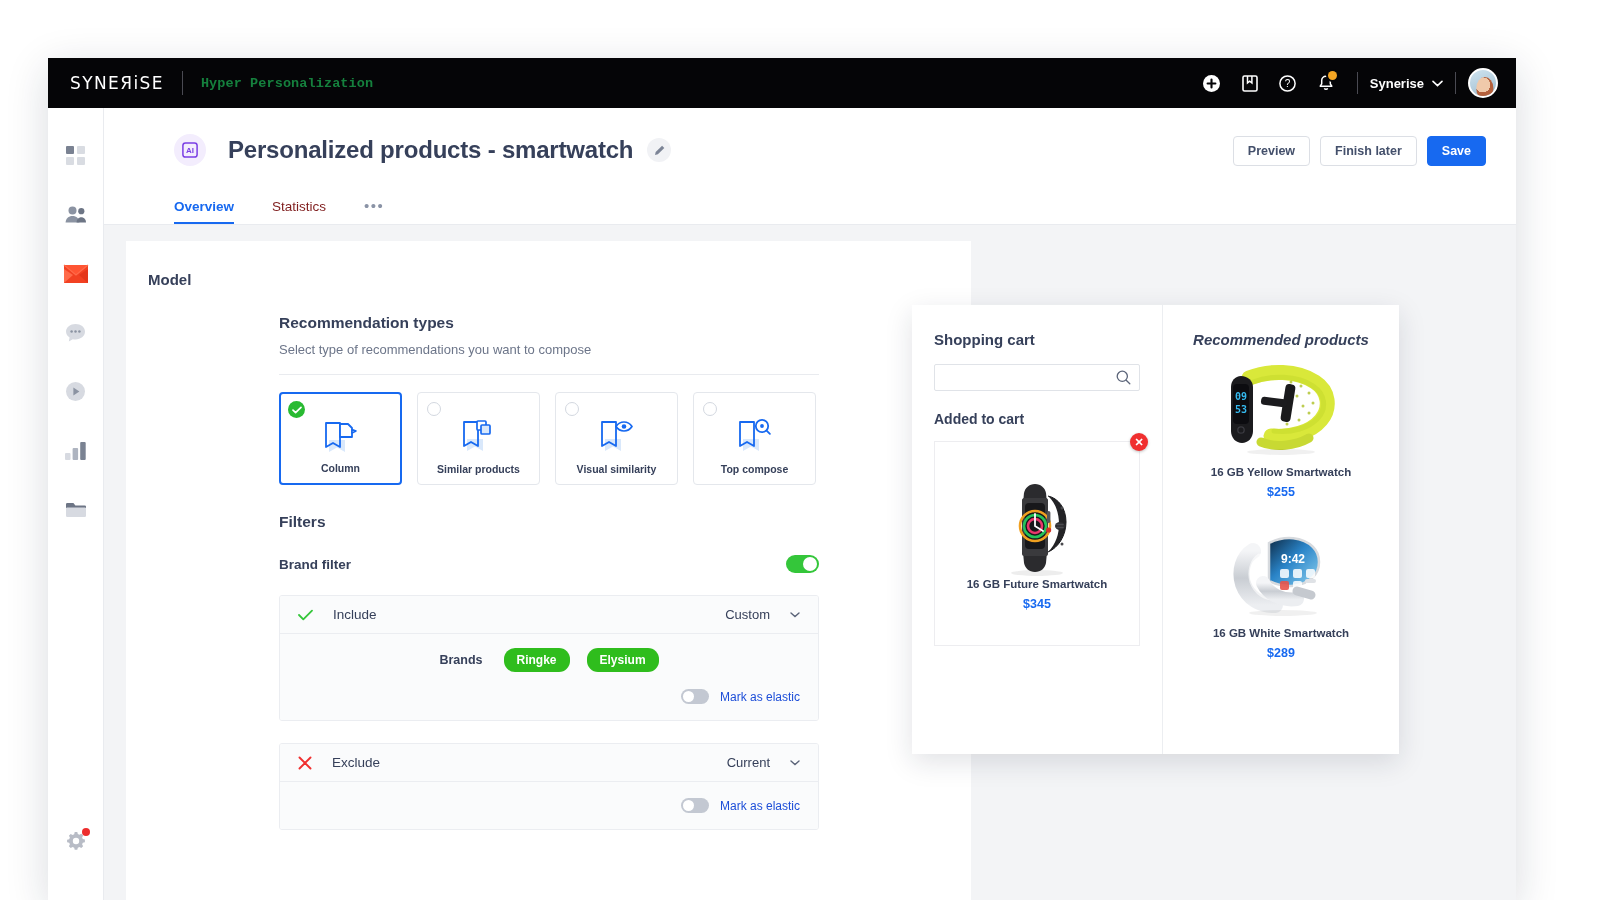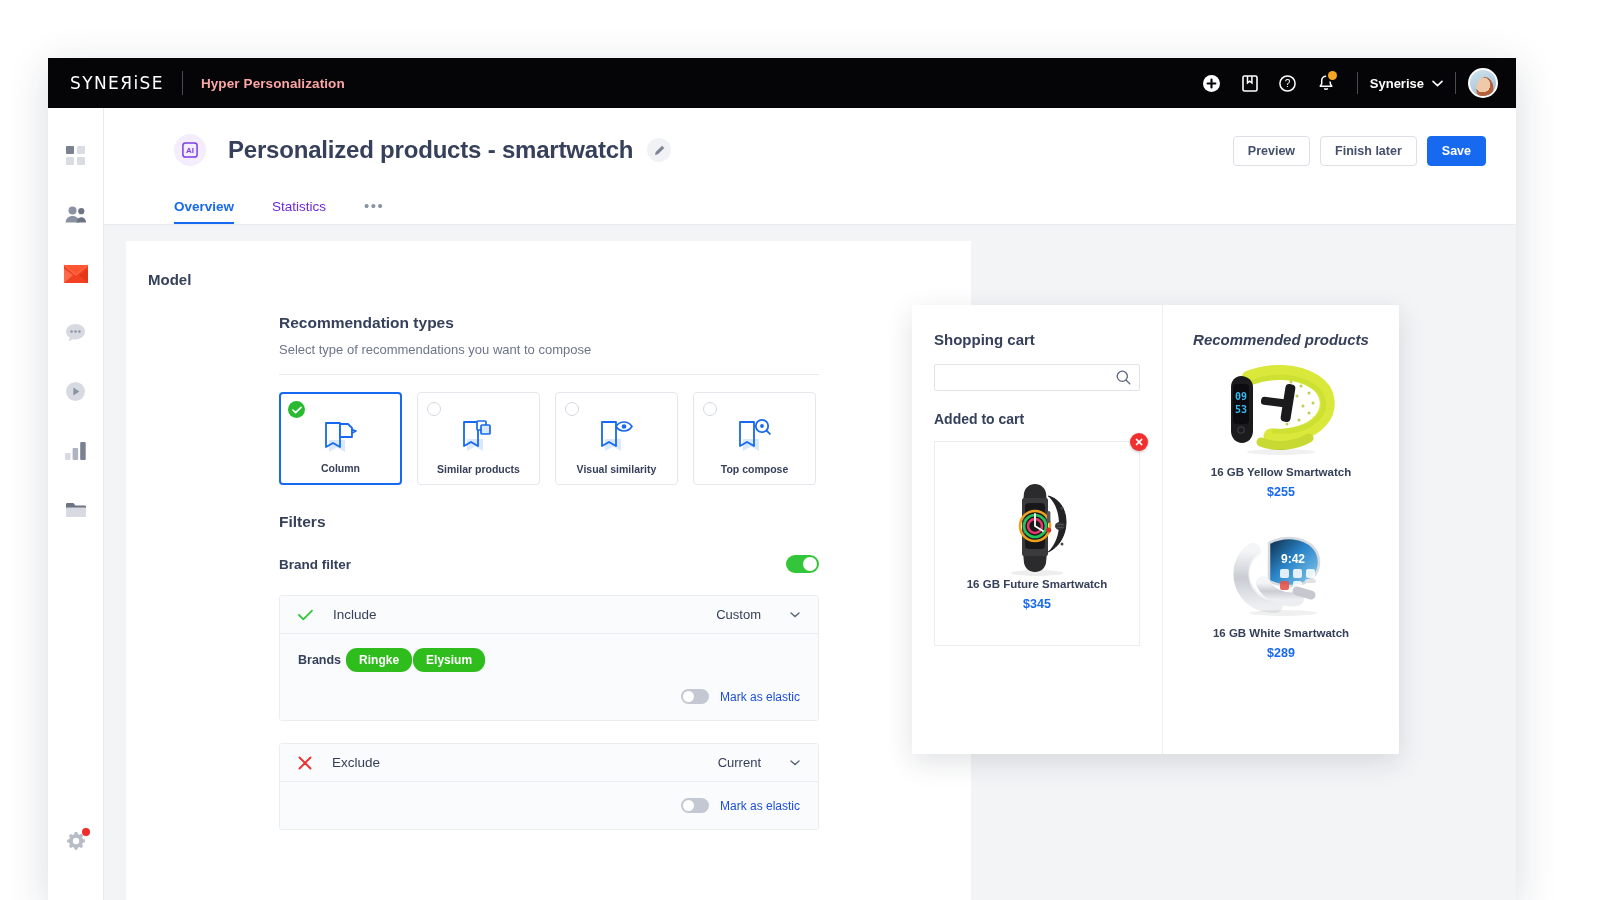--- a/index.html
+++ b/index.html
@@ -23,21 +23,21 @@
   
   .topbar {
     position: absolute; left:0; top:0; width: 1468px; height: 50px;
     background: #050507; display: flex; align-items: center; text-align: right;
   }
   .logo {
     margin-left: 22px; color:#fff; font-size: 17px; letter-spacing: 1.4px;
     font-weight: 400; font-family: "DejaVu Sans", sans-serif;
   }
   .logo-sep { width:1px; height:24px; background:#4a4a52; margin:0 18px; }
-  .topbar-title { color:#fca5a5; font-size:13.5px; font-weight:700; letter-spacing:.1px; }
+  .topbar-title { color:#15803d; font-size:13.5px; font-weight:700; letter-spacing:.1px;font-family:Liberation Mono, monospace; }
   .topbar-right { margin-left:auto; display:flex; align-items:center; gap:0px; padding-right:18px; }
   .tb-icon {
     width: 38px; height: 38px; display:flex; align-items:center; justify-content:center;
     color:#fff; position: relative;
   }
   .tb-sep { width:1px; height:22px; background:#4a4a52; margin: 0 12px; }
   .org-name { color:#fff; font-size:13px; font-weight:700; }
   .chev { margin-left:8px; color:#fff; }
   .avatar {
     width:30px; height:30px; border-radius:50%; overflow:hidden;
@@ -92,21 +92,21 @@
   .head-actions{ position:absolute; right:30px; top:28px; display:flex; gap:10px; }
   .btn{
     height:30px; padding:0 14px; border-radius:4px; font-size:12.5px; font-weight:700;
     display:flex; align-items:center; justify-content:center; white-space:nowrap;
   }
   .btn-ghost{ background:#fff; border:1px solid #dcdfe5; color:#44506b; }
   .btn-primary{ background:#1769f0; border:1px solid #1769f0; color:#fff; }
 
   .tabs{ position:absolute; left:70px; bottom:0; display:flex; align-items:flex-end; gap:8px; }
   .tab{
-    font-size:13.5px; color:#6d28d9; font-weight:400; padding:0 0 10px 0; margin-right:30px;
+    font-size:13.5px; color:#7f1d1d; font-weight:400; padding:0 0 10px 0; margin-right:30px;
     position:relative; white-space:nowrap;
   }
   .tab.active{ color:#1769f0; font-weight:700; }
   .tab.active::after{
     content:""; position:absolute; left:0; right:0; bottom:0; height:2px; background:#1769f0;
   }
   .tab-more{ color:#8a93a6; letter-spacing:1.5px; font-size:15px; padding-bottom:10px; }
 
   
   .model-card{
@@ -149,23 +149,23 @@
   .toggle.off .knob{ right:auto; left:2px; }
   .toggle.small{ width:28px; height:15px; border-radius:8px; }
   .toggle.small .knob{ width:11px; height:11px; }
 
   .panel{ margin-top:22px; border:1px solid #ebedf1; border-radius:3px; overflow:hidden; }
   .panel-head{
     height:38px; background:#fafbfc; border-bottom:1px solid #ebedf1;
     display:flex; align-items:center; padding:0 18px;
   }
   .panel-head .ph-label{ font-size:13.5px; color:#36405a; margin-left:20px; }
-  .ph-select{ margin-left:auto; display:flex; align-items:center; gap:29px; font-size:13px; color:#36405a; }
+  .ph-select{ margin-left:auto; display:flex; align-items:center; gap:20px; font-size:13px; color:#36405a; }
   .panel-body{ background:#fafbfc; padding:14px 18px 16px; }
-  .chips-row{ display:flex; align-items:center; gap:1px; }
+  .chips-row{ display:flex; align-items:center; gap:17px;justify-content:center; }
   .chips-label{ font-size:12.5px; font-weight:700; color:#36405a; margin-right:4px; }
   .chip{
     background:#2fbd1d; color:#fff; font-size:12px; font-weight:700;
     padding:5px 13px; border-radius:11px; white-space:nowrap;
   }
   .elastic-row{ display:flex; align-items:center; gap:11px; margin-top:17px; }
   .elastic-label{ font-size:12px; color:#1d4ed8; }
 
   
   .preview{

